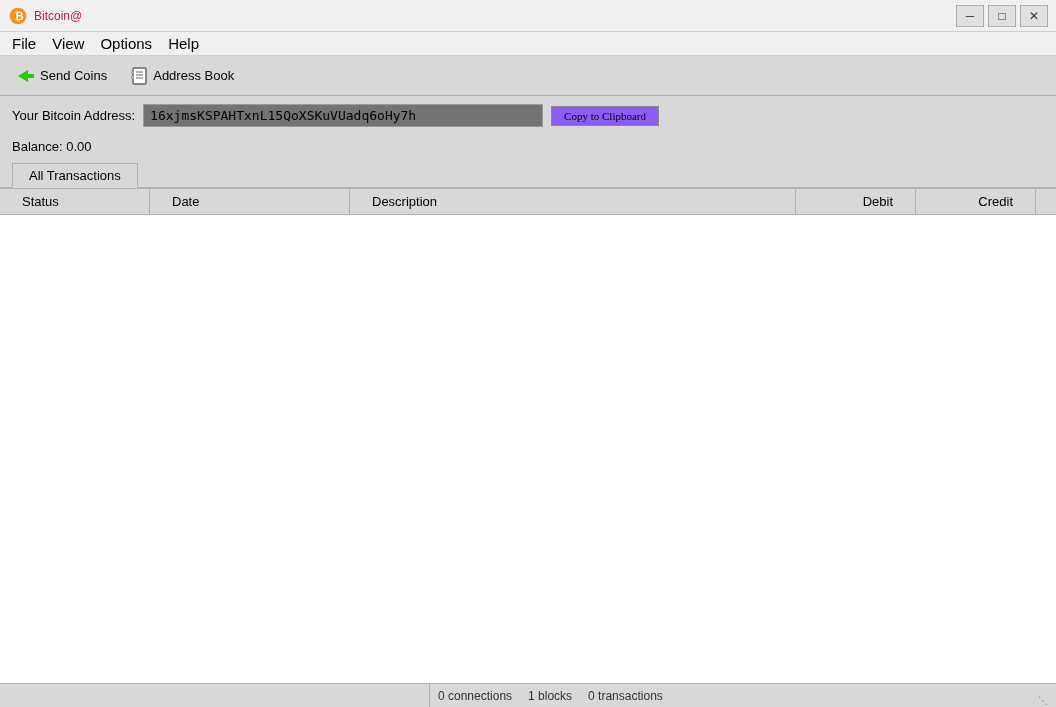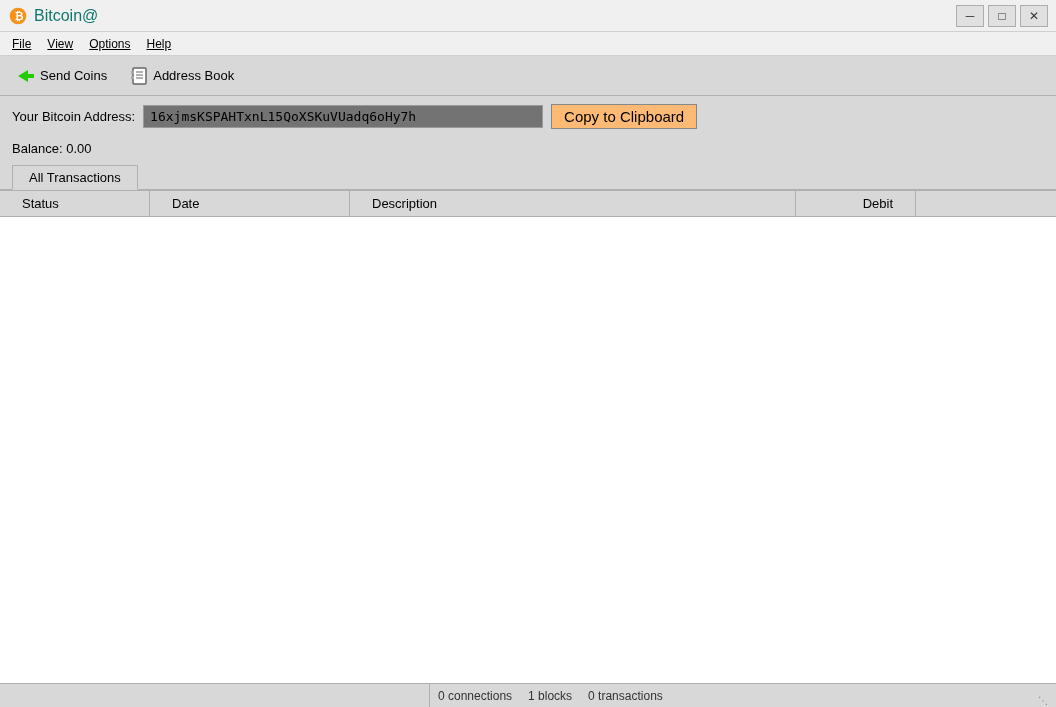--- a/index.html
+++ b/index.html
@@ -31,22 +31,22 @@
       user-select: none;
     }
 
     .title-bar-left {
       display: flex;
       align-items: center;
       gap: 6px;
     }
 
     .title-bar-title {
-      font-size: 16px;
-      color: #0f766e;
+      font-size: 12px;
+      color: #be185d;
     }
 
     .title-bar-controls {
       display: flex;
       gap: 4px;
     }
 
     .title-btn {
       width: 28px;
       height: 22px;
@@ -66,23 +66,22 @@
       height: 24px;
       display: flex;
       align-items: center;
       padding: 0 4px;
       border-bottom: 1px solid #d0d0d0;
     }
 
     .menu-item {
       padding: 2px 8px;
       cursor: pointer;
-      font-size: 12px;
+      font-size: 15px;
       color: #000;
-      text-decoration: underline;
     }
 
     
     .toolbar {
       background: #d8d8d8;
       height: 40px;
       display: flex;
       align-items: center;
       padding: 0 8px;
       gap: 8px;
@@ -144,25 +143,26 @@
       padding: 3px 6px;
       border: 1px solid #999;
       background: #737373;
       font-size: 13px;
       font-family: monospace;
       outline: none;
     }
 
     .copy-btn {
       padding: 3px 12px;
-      background: #fdba74;
+      background: #8b5cf6;
       border: 1px solid #888;
       cursor: pointer;
-      font-size: 15px;
+      font-size: 11px;
       white-space: nowrap;
+      font-family: Liberation Serif, serif;
     }
 
     
     .balance-bar {
       padding: 4px 20px 8px 12px;
       font-size: 13px;
     }
 
     
     .tabs-bar {
@@ -342,20 +342,21 @@
       <span>All Transactions</span>
     </div>
   </div>
 
   <div class="transaction-table">
     <div class="table-header">
       <div class="table-header-cell">Status</div>
       <div class="table-header-cell">Date</div>
       <div class="table-header-cell">Description</div>
       <div class="table-header-cell right">Debit</div>
+      <div class="table-header-cell right">Credit</div>
       <div class="table-header-cell"></div>
     </div>
     <div class="table-body">
       
     </div>
   </div>
 
 </div>
 
 <div class="status-bar">

